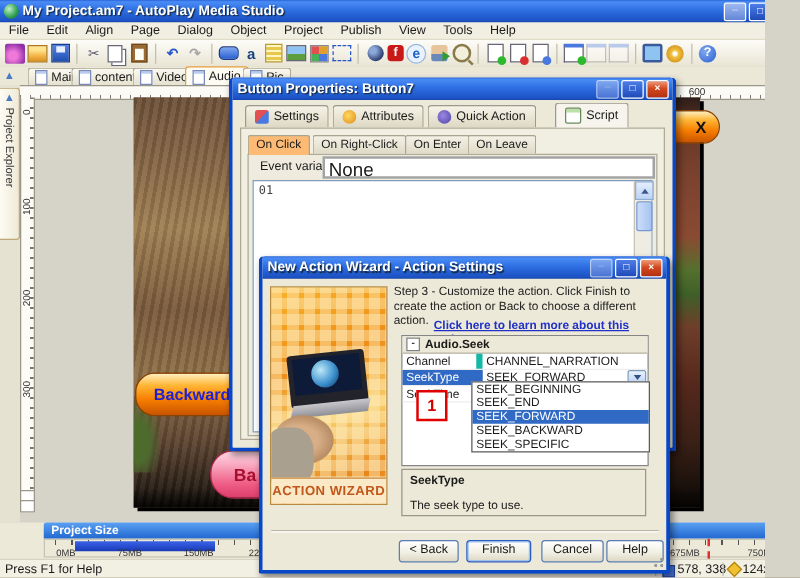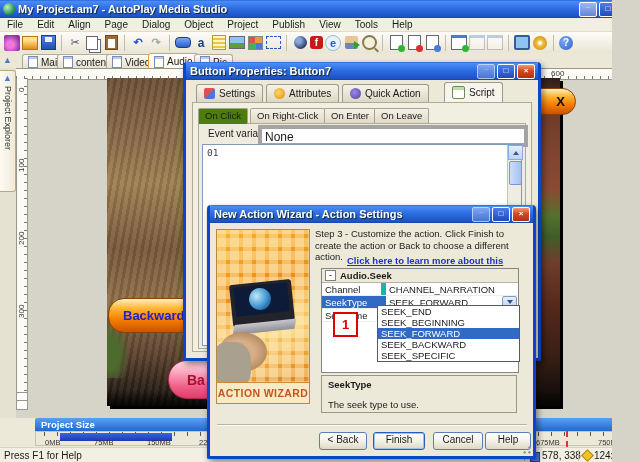--- a/index.html
+++ b/index.html
@@ -116,22 +116,22 @@
     background:linear-gradient(180deg,#F6F3E8,#DDD8C4);border:1px solid #9C9A8C;border-bottom:none;border-radius:3px 3px 0 0;}
   .otab.active{background:#F6F4EC;height:19px;top:-2px;z-index:2;}
   .oticon{width:11px;height:11px;border-radius:2px;}
   .ic-settings{background:linear-gradient(135deg,#E05050 48%,#4878E0 52%);}
   .ic-attr{background:radial-gradient(circle at 40% 40%,#FFD860,#E08A18);border-radius:50%;}
   .ic-quick{background:radial-gradient(circle at 40% 40%,#9A8AE0,#5040A8);border-radius:50%;}
   .ic-script{background:#fff;border:1px solid #6A8A5A;box-shadow:inset 0 3px 0 #BCE0A8;}
   .panel{position:absolute;background:#F1EEE2;border:1px solid #AEAA96;}
   .etab{position:absolute;top:0;height:14px;line-height:14px;padding:0 6px;font-size:9.5px;
     background:linear-gradient(180deg,#F4F1E6,#DFDAC6);border:1px solid #A8A490;border-bottom:none;border-radius:2px 2px 0 0;}
-  .etab.active{background:#4d7c0f;height:15px;z-index:2;}
-  .field{background:#fff;border:4px solid #a3a3a3;font-size:12px;padding:1px 3px;}
+  .etab.active{background:#fdba74;height:15px;z-index:2;}
+  .field{background:#fff;border:2px solid #a3a3a3;font-size:15px;padding:1px 3px;}
   #script-editor{background:#fff;border:1px solid #7F9DB9;}
   .lineno{font-family:"DejaVu Sans Mono",monospace;font-size:9.5px;color:#444;padding:2px 4px;}
   .sb{position:absolute;right:0;top:0;width:13px;height:100%;background:#EFEDE3;border-left:1px solid #C8C4B4;}
   .sb-btn{width:13px;height:13px;background:linear-gradient(180deg,#E4EEFD,#BCD2F6);border:1px solid #8CACD8;display:flex;align-items:center;justify-content:center;}
   .sb-up::after{content:"";border-left:3px solid transparent;border-right:3px solid transparent;border-bottom:4px solid #3A5A8C;}
   .sb-thumb{width:11px;height:22px;margin:1px;background:linear-gradient(90deg,#CDDDF8,#A6C4F2);border:1px solid #7698D4;border-radius:2px;}
   
   #dlg-wizard{left:207px;top:205px;width:323px;height:251px;z-index:20;}
   #wiz-side{left:6px;top:24px;width:92px;height:173px;border:1px solid #B88A40;
     background:linear-gradient(160deg,#F9B32B 0%,#EE8D17 35%,#F7CD6A 60%,#E8861A 85%,#F0A428 100%);overflow:hidden;}
@@ -466,22 +466,22 @@
         <span class="gval">SEEK_FORWARD</span>
         <span class="combo-btn"></span>
       </div>
       <div class="grow">
         <span class="gname">SeekTime</span>
         <span class="gval"></span>
       </div>
     </div>
 
     <div class="abs" id="dropdown">
+      <div class="ddi">SEEK_BEGINNING</div>
       <div class="ddi">SEEK_END</div>
-      <div class="ddi">SEEK_BEGINNING</div>
       <div class="ddi sel">SEEK_FORWARD</div>
       <div class="ddi">SEEK_BACKWARD</div>
       <div class="ddi">SEEK_SPECIFIC</div>
     </div>
 
     <div class="abs" id="badge">1</div>
 
     <div class="abs" id="descbox">
       <div class="desc-title">SeekType</div>
       <div class="desc-text">The seek type to use.</div>

